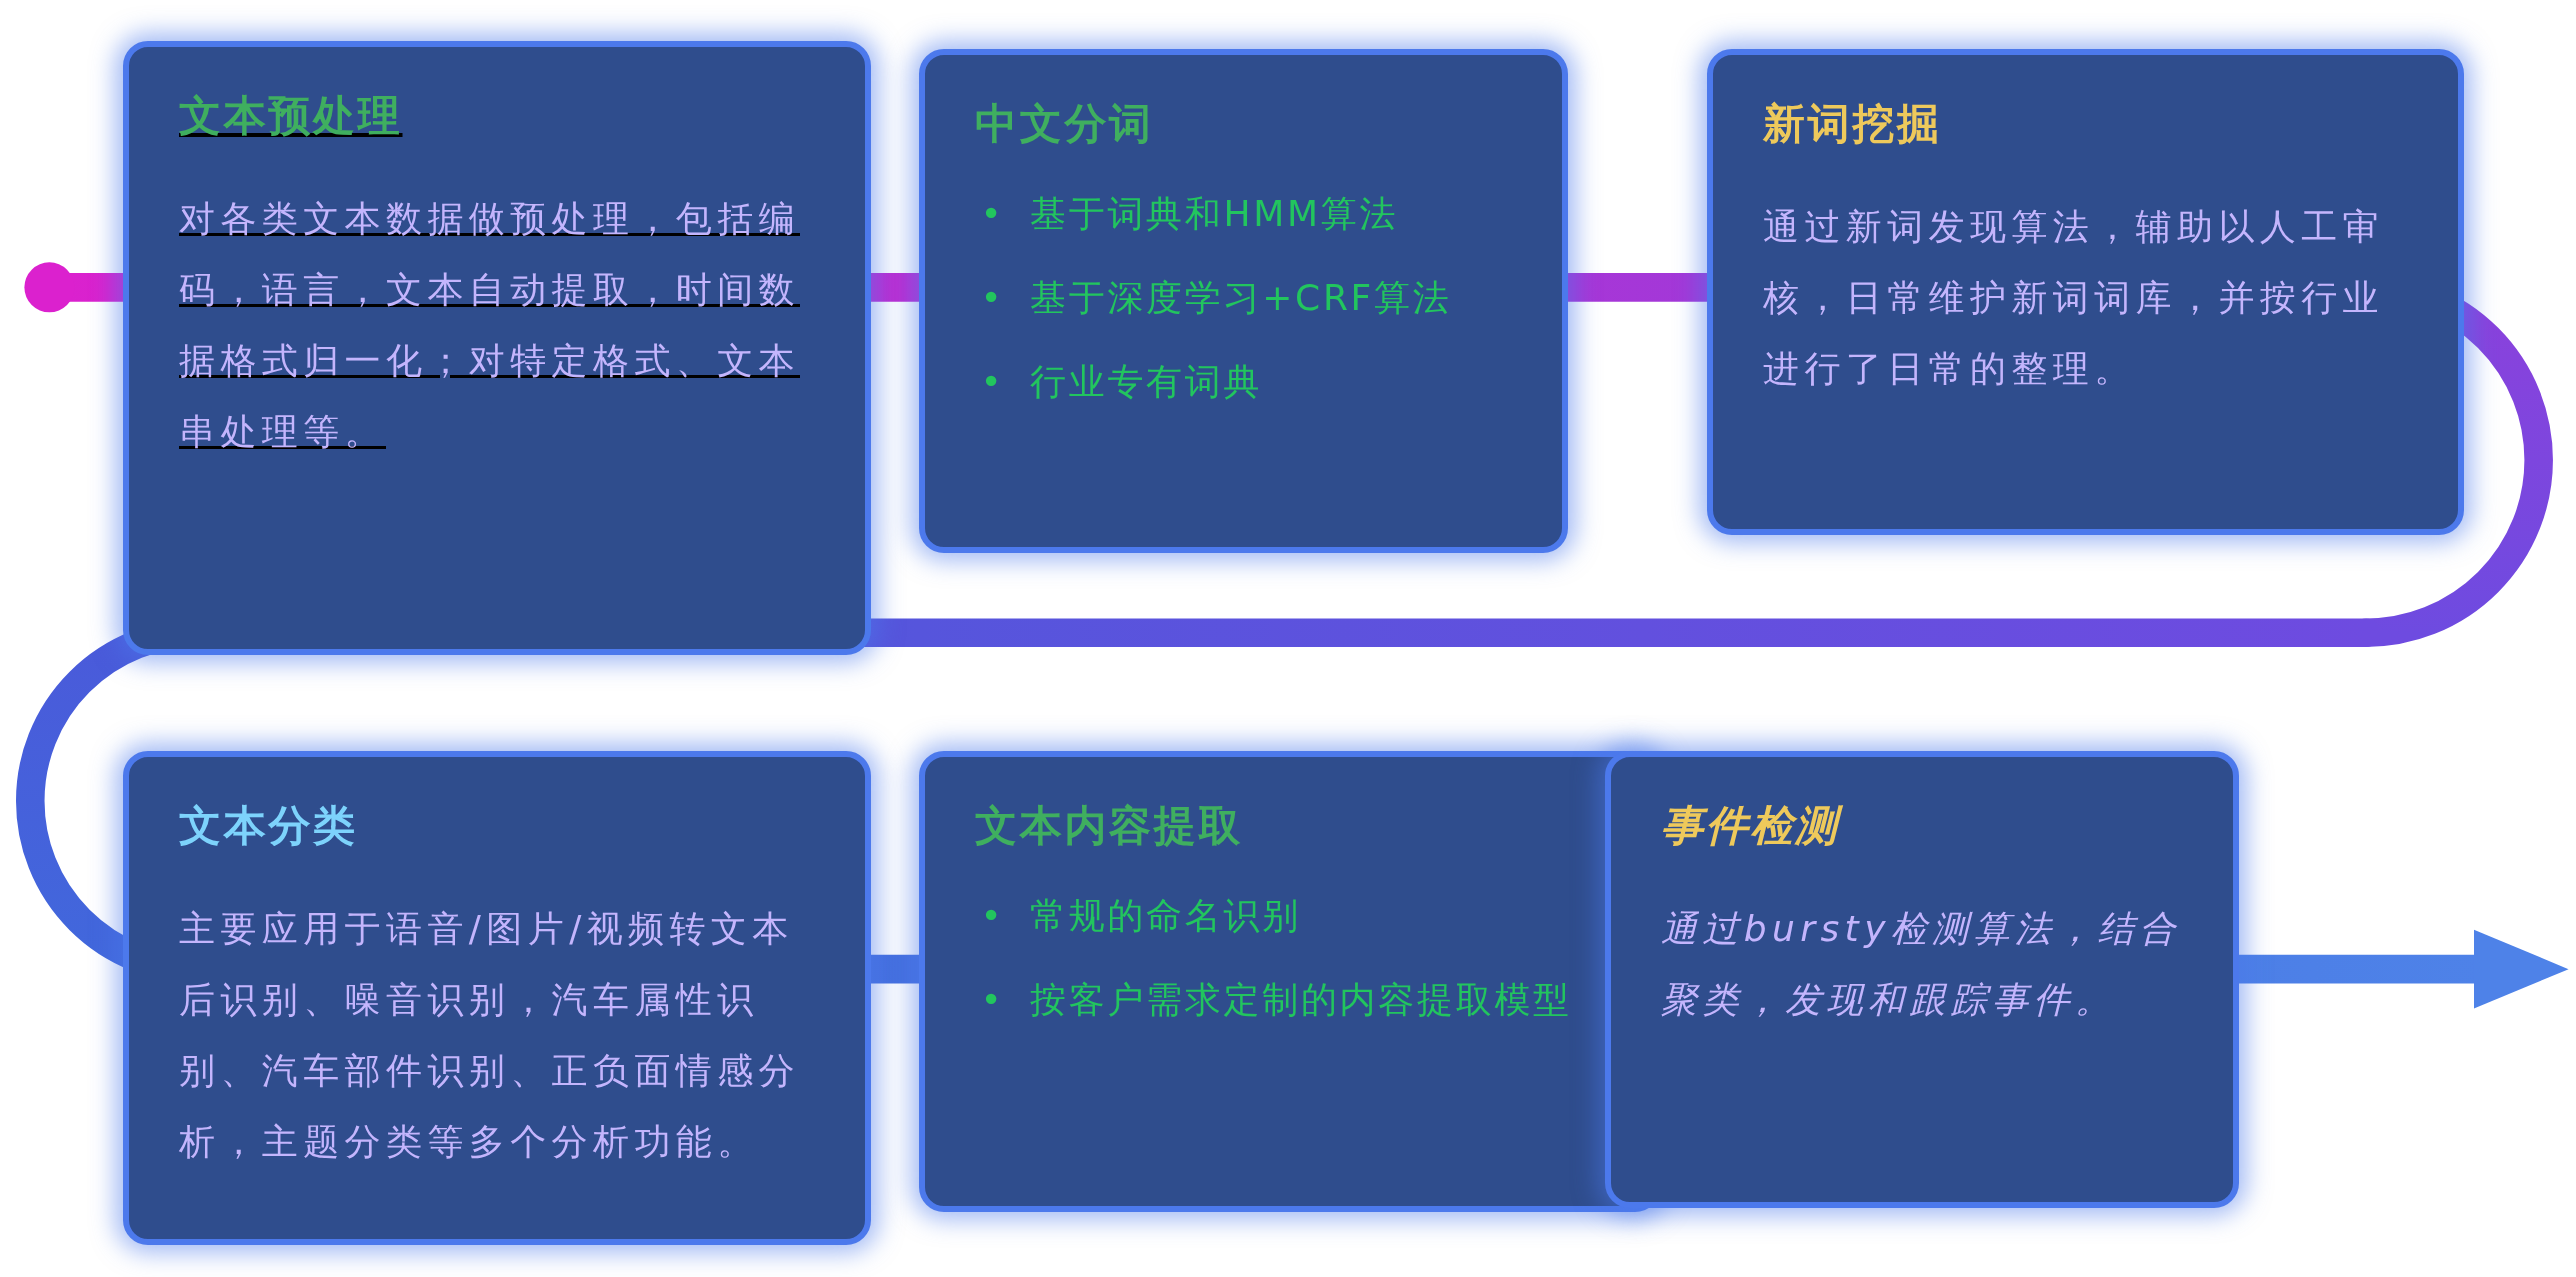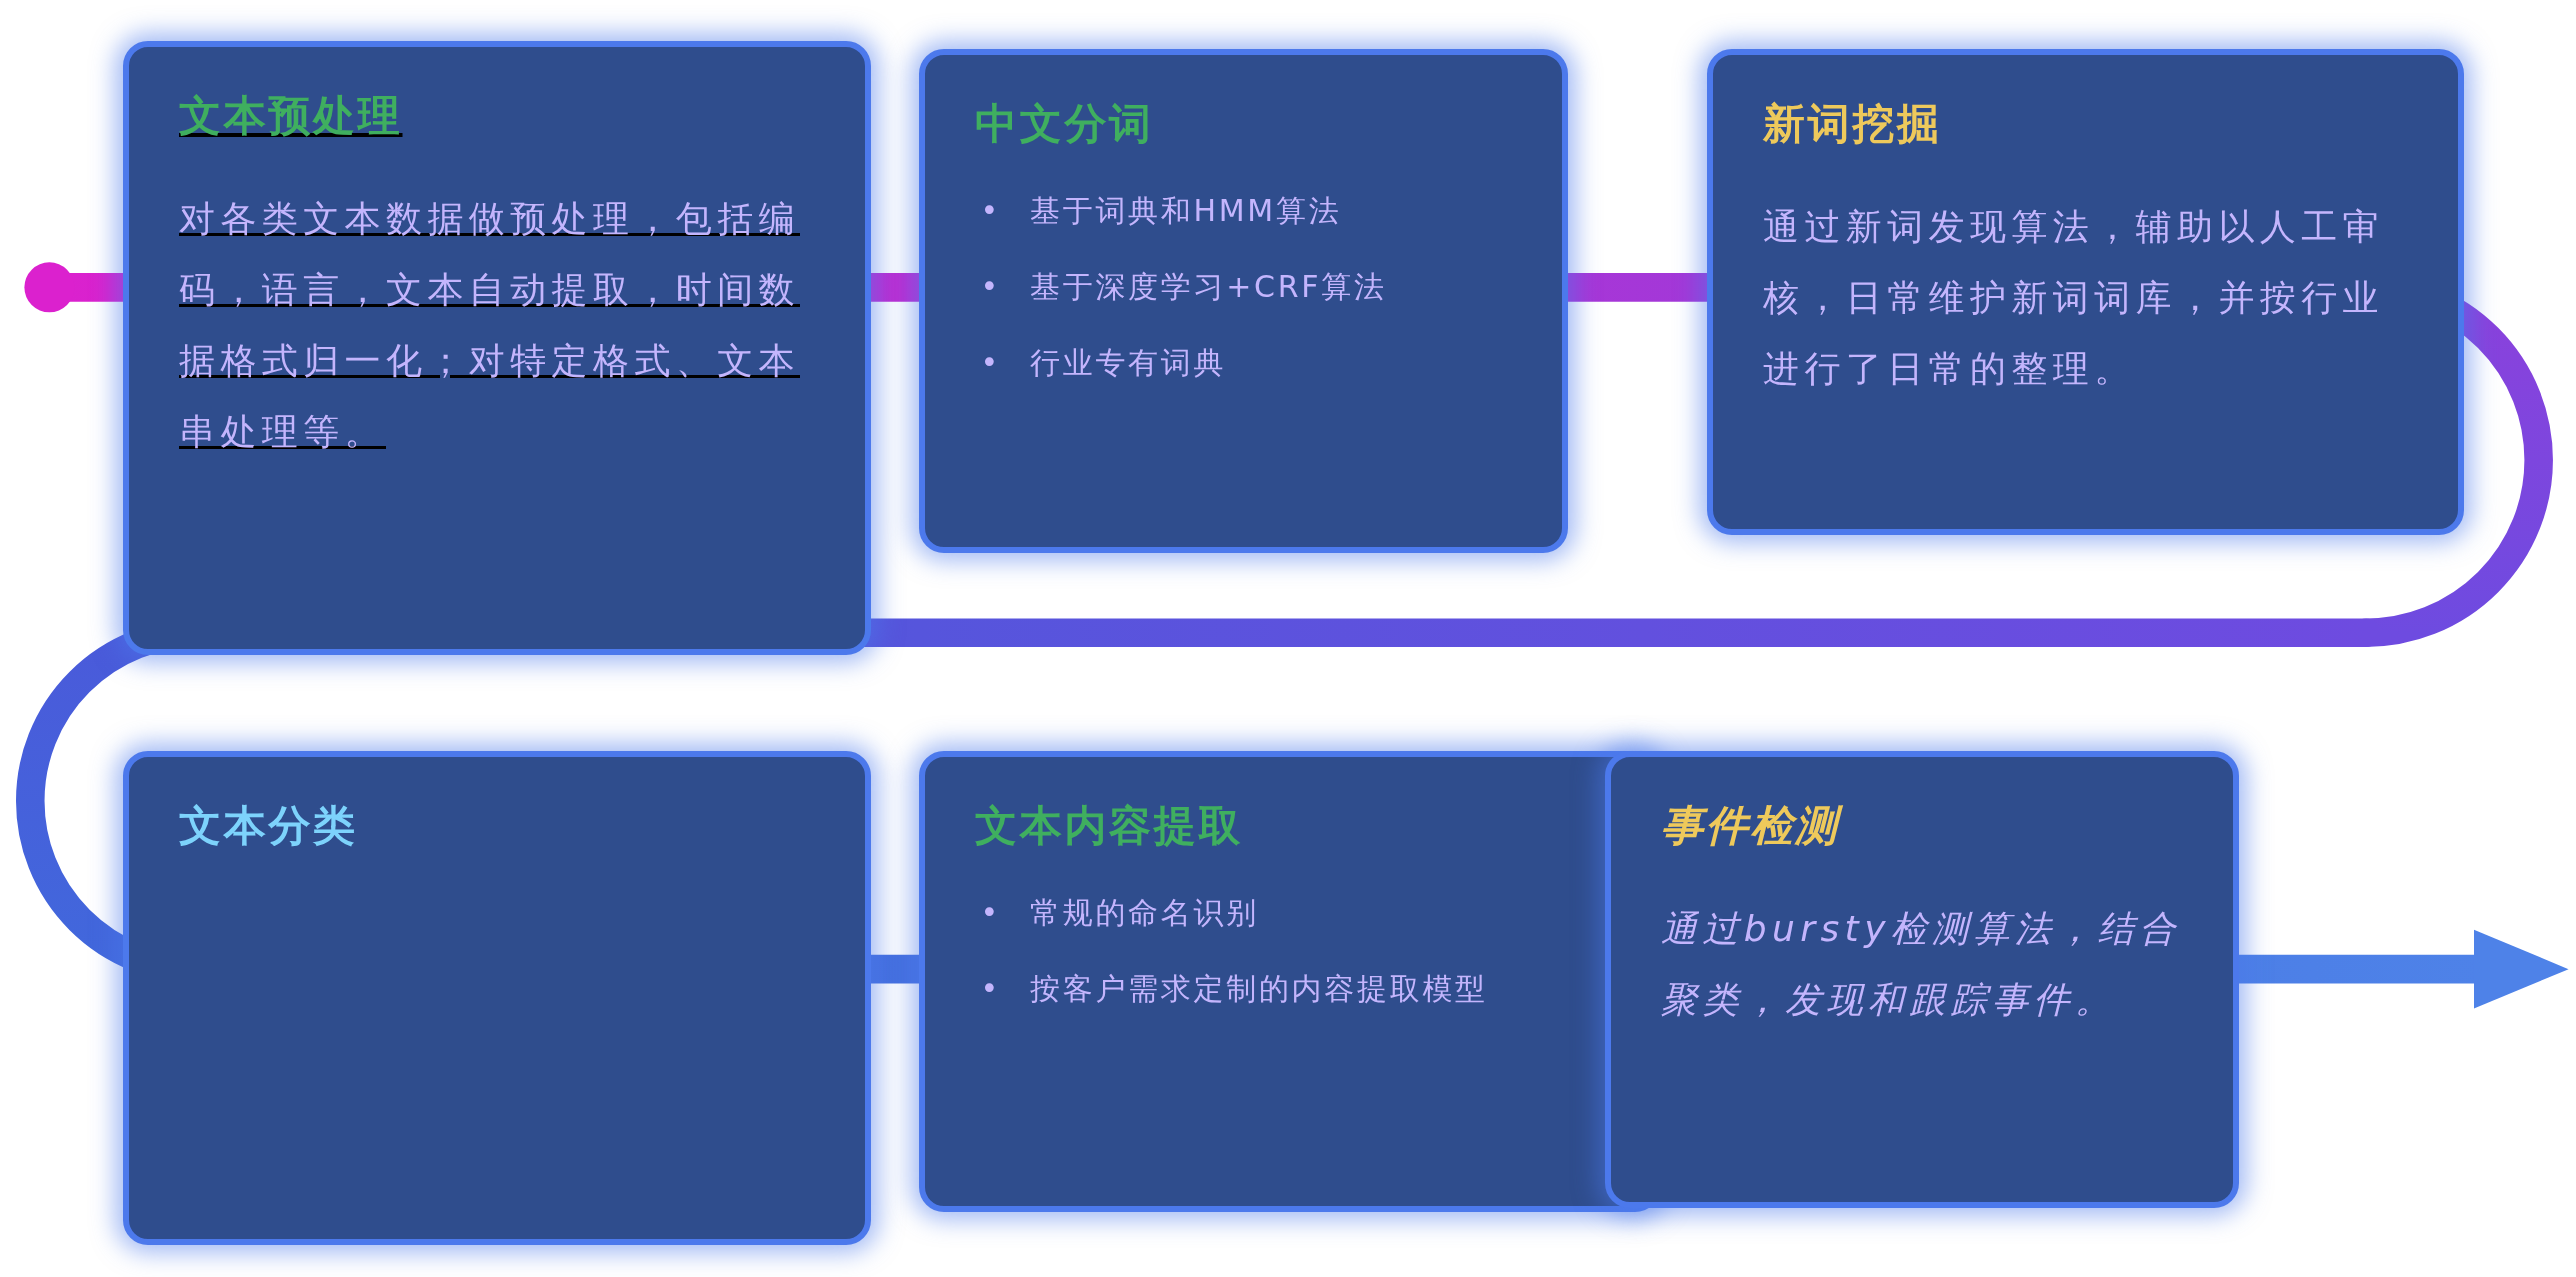--- a/index.html
+++ b/index.html
@@ -37,22 +37,22 @@
     margin: 0;
     font-size: 36px;
     line-height: 71px;
     color: #c4b5fd;
     letter-spacing: 5.4px;
   }
   .card-bullets {
     margin: 12.5px 0 0 0;
     padding: 0;
     list-style: none;
-    font-size: 30px;
-    color: #c4b5fd;
+    font-size: 36px;
+    color: #22c55e;
     letter-spacing: 2.7px;
   }
   .card-bullets li {
     position: relative;
     padding-left: 55px;
     margin-bottom: 37px;
     line-height: 1.3;
   }
   .card-bullets li::before {
     content: "\2022";
@@ -121,20 +121,21 @@
     </ul>
   </section>
 
   <section class="card c3">
     <h2 class="card-title" style="color: rgb(238, 201, 91);">新词挖掘</h2>
     <p class="card-body">通过新词发现算法，辅助以人工审核，日常维护新词词库，并按行业进行了日常的整理。</p>
   </section>
 
   <section class="card c4">
     <h2 class="card-title" style="color: #7dd3fc;">文本分类</h2>
+    <p class="card-body">主要应用于语音/图片/视频转文本后识别、噪音识别，汽车属性识别、汽车部件识别、正负面情感分析，主题分类等多个分析功能。</p>
   </section>
 
   <section class="card c5">
     <h2 class="card-title" style="color: rgb(63, 175, 95);">文本内容提取</h2>
     <ul class="card-bullets">
       <li>常规的命名识别</li>
       <li>按客户需求定制的内容提取模型</li>
     </ul>
   </section>
 

